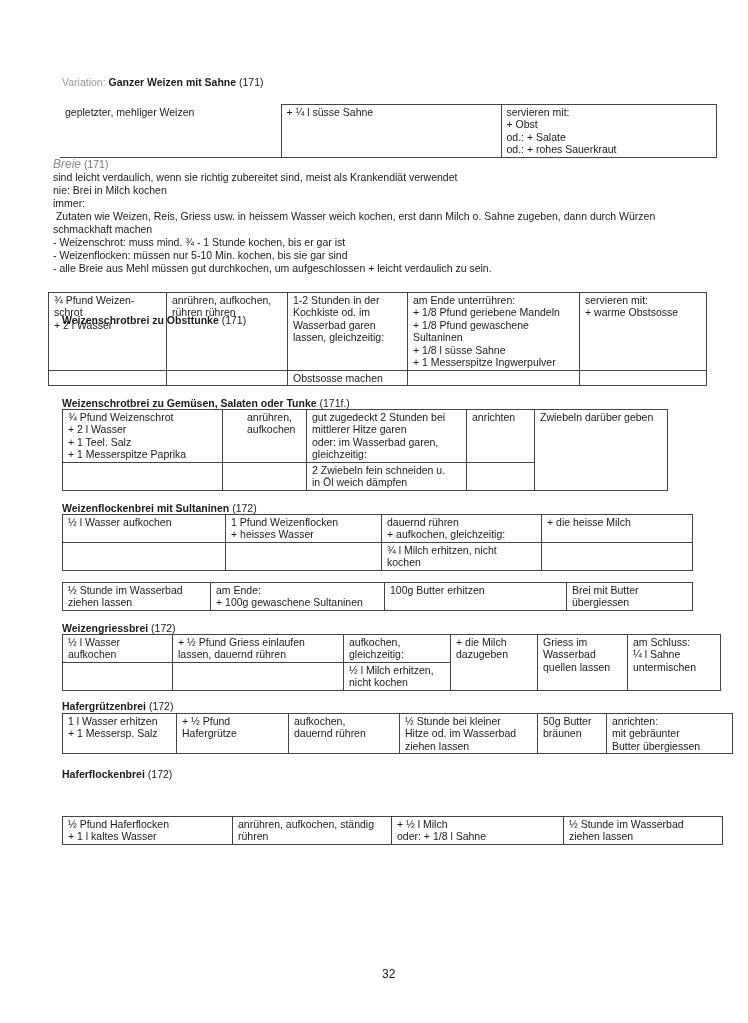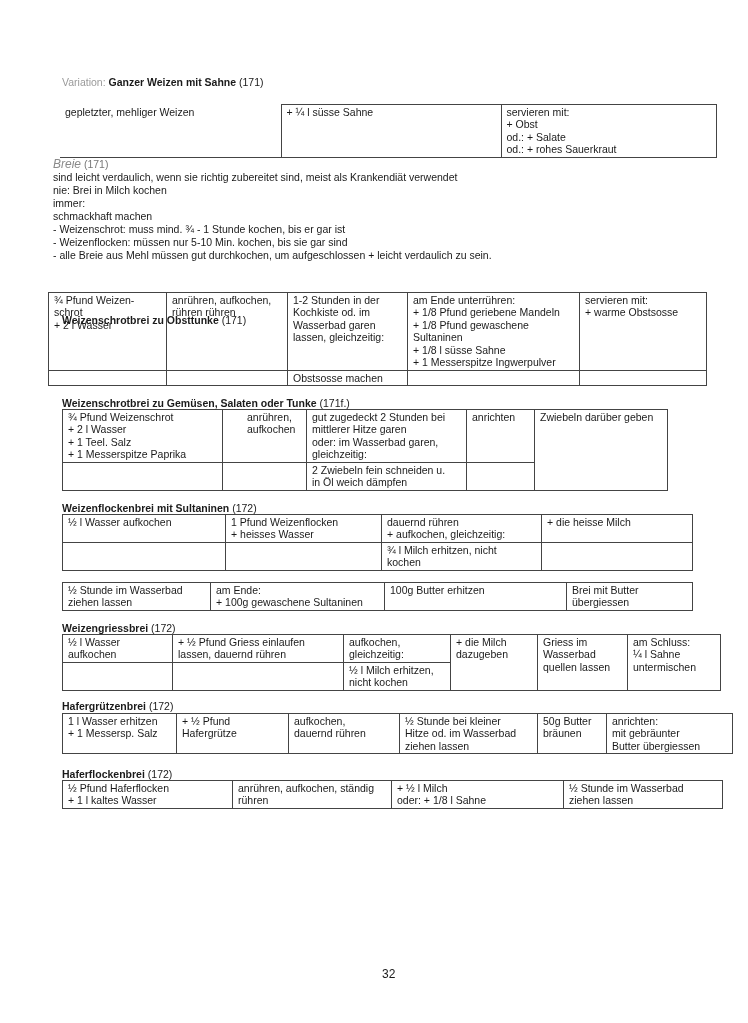--- a/index.html
+++ b/index.html
@@ -35,20 +35,21 @@
 od.: + rohes Sauerkraut</td>
   </tr>
 </tbody>
   </table>
 
 <div class="para" style="top:158px;">
   <div><span class="breie-head">Breie</span><span style="color:#777"> (171)</span></div>
   <span class="line">sind leicht verdaulich, wenn sie richtig zubereitet sind, meist als Krankendiät verwendet</span>
   <span class="line">nie: Brei in Milch kochen</span>
   <span class="line">immer:</span>
+  <span class="line" style="white-space:pre;"> Zutaten wie Weizen, Reis, Griess usw. in heissem Wasser weich kochen, erst dann Milch o. Sahne zugeben, dann durch Würzen</span>
   <span class="line">schmackhaft machen</span>
   <span class="line">- Weizenschrot: muss mind. ¾ - 1 Stunde kochen, bis er gar ist</span>
   <span class="line">- Weizenflocken: müssen nur 5-10 Min. kochen, bis sie gar sind</span>
   <span class="line">- alle Breie aus Mehl müssen gut durchkochen, um aufgeschlossen + leicht verdaulich zu sein.</span>
 </div>
 
 <div class="title" style="top:276px;margin-top:38px;"><b>Weizenschrotbrei zu Obsttunke</b><span> (171)</span></div>
 <table style="left:48px; top:292px; width:658px;">
   <colgroup>
       <col style="width:118px">
@@ -227,21 +228,21 @@
     <td class="ml" style="white-space: pre-line;">50g Butter
 bräunen</td>
     <td class="ml" style="white-space: pre-line;">anrichten:
 mit gebräunter
 Butter übergiessen</td>
   </tr>
 </tbody>
   </table>
 
 <div class="title" style="top:768px;"><b>Haferflockenbrei</b><span> (172)</span></div>
-<table style="left:62px; top:780px; width:660px;">
+<table style="left:62px; top:816px; width:660px;">
   <colgroup>
       <col style="width:170px">
       <col style="width:159px">
       <col style="width:172px">
       <col style="width:159px">
     </colgroup>
   <tbody>
       <tr style="height:26px">
     <td class="ml" style="white-space: pre-line;">½ Pfund Haferflocken
 + 1 l kaltes Wasser</td>

